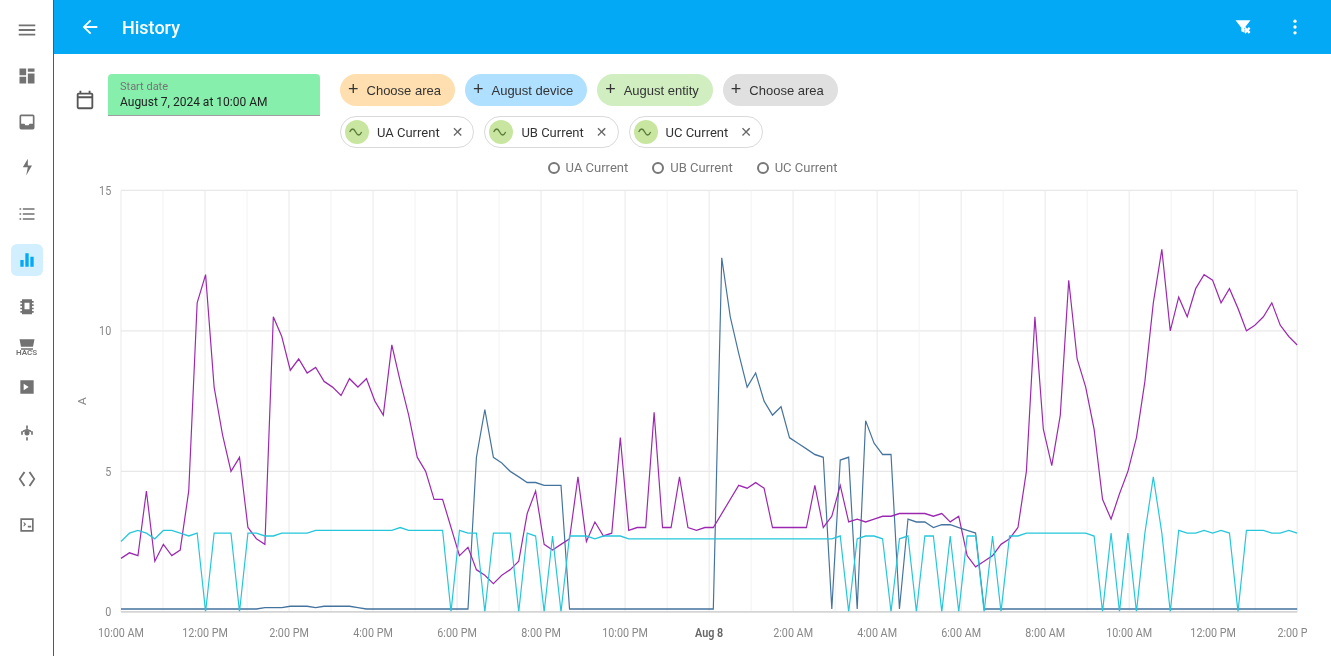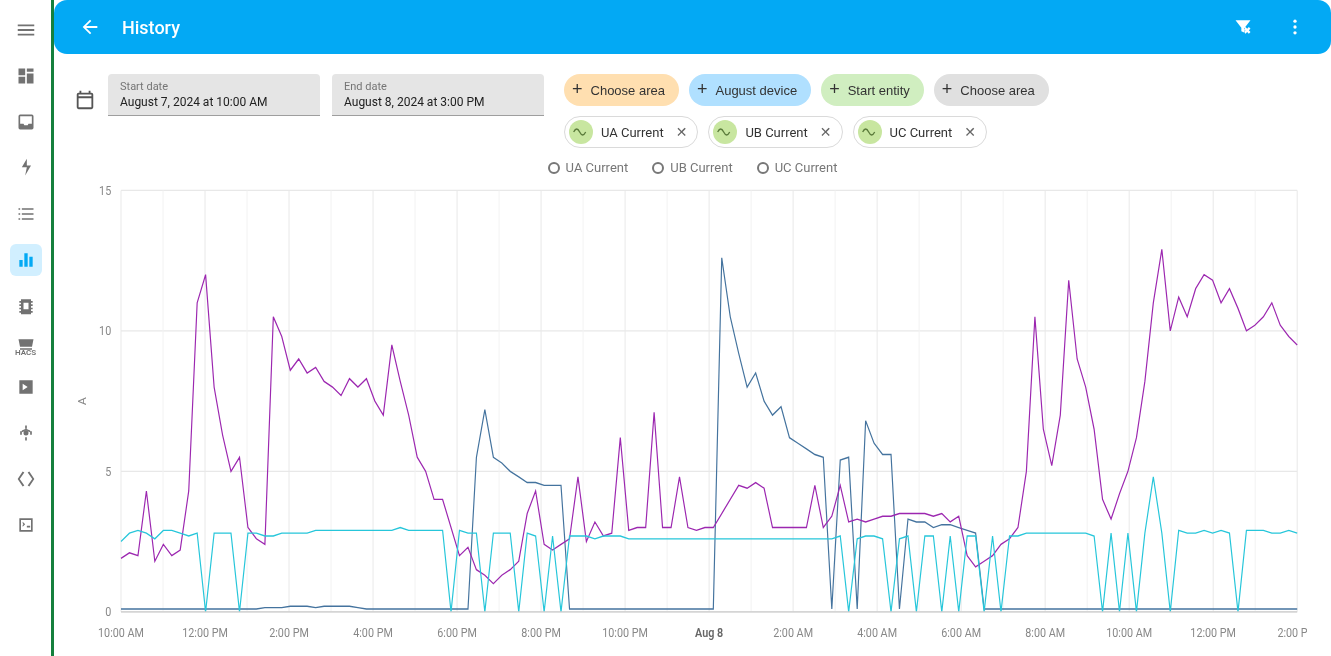--- a/index.html
+++ b/index.html
@@ -12,21 +12,21 @@
     overflow: hidden;
     display: flex;
     flex-direction: column;
   }
   .layout {
     display: flex;
     height: 100%;
   }
   .sidebar {
     width: 54px;
-    border-right: 3px solid #15803d;
+    border-right: 1px solid #15803d;
     display: flex;
     flex-direction: column;
     align-items: center;
     padding-top: 14px;
     gap: 14px;
     flex-shrink: 0;
   }
   .sidebar .icon {
     width: 32px;
     height: 32px;
@@ -53,21 +53,20 @@
     flex-direction: column;
     min-width: 0;
   }
   .header {
     background: #03a9f4;
     color: #fff;
     height: 54px;
     display: flex;
     align-items: center;
     padding: 0 16px;
-    border-radius: 13px;
   }
   .header .back {
     width: 40px;
     height: 40px;
     display: flex;
     align-items: center;
     justify-content: center;
     cursor: pointer;
   }
   .header .title {
@@ -97,21 +96,21 @@
   .date-group {
     display: flex;
     align-items: center;
     gap: 12px;
   }
   .date-group .cal-icon {
     color: #555;
     margin-top: 10px;
   }
   .date-field {
-    background: #e5e5e5;
+    background: #86efac;
     border-bottom: 1px solid #9e9e9e;
     padding: 6px 12px 6px 12px;
     min-width: 212px;
     cursor: pointer;
     border-top-left-radius: 4px;
     border-top-right-radius: 4px;
   }
   .date-field .lbl {
     font-size: 11px;
     color: #757575;
@@ -312,39 +311,35 @@
       <div class="date-group">
         <div class="cal-icon">
           <svg width="22" height="22" viewBox="0 0 24 24" fill="currentColor">
               <path d="M19 4h-1V2h-2v2H8V2H6v2H5a2 2 0 00-2 2v14a2 2 0 002 2h14a2 2 0 002-2V6a2 2 0 00-2-2m0 16H5V10h14v10M5 8V6h14v2H5z"></path>
             </svg>
         </div>
         <div class="date-field">
           <div class="lbl">Start date</div>
           <div class="val">August 7, 2024 at 10:00 AM</div>
         </div>
-        <div class="date-field">
-          <div class="lbl">End date</div>
-          <div class="val">August 8, 2024 at 3:00 PM</div>
-        </div>
       </div>
 
       <div class="chip-area">
         <div class="chip-row">
           <button class="chip chip-orange">
               <span class="plus">+</span>
               <span>Choose area</span>
             </button>
           <button class="chip chip-blue">
               <span class="plus">+</span>
               <span>August device</span>
             </button>
           <button class="chip chip-green">
               <span class="plus">+</span>
-              <span>Start entity</span>
+              <span>August entity</span>
             </button>
           <button class="chip chip-gray">
               <span class="plus">+</span>
               <span>Choose area</span>
             </button>
         </div>
         <div class="chip-row">
           <div class="entity-chip">
             <span class="bubble">
                 <svg width="16" height="10" viewBox="0 0 24 12" fill="none" stroke="#5a7a3a" stroke-width="2">

